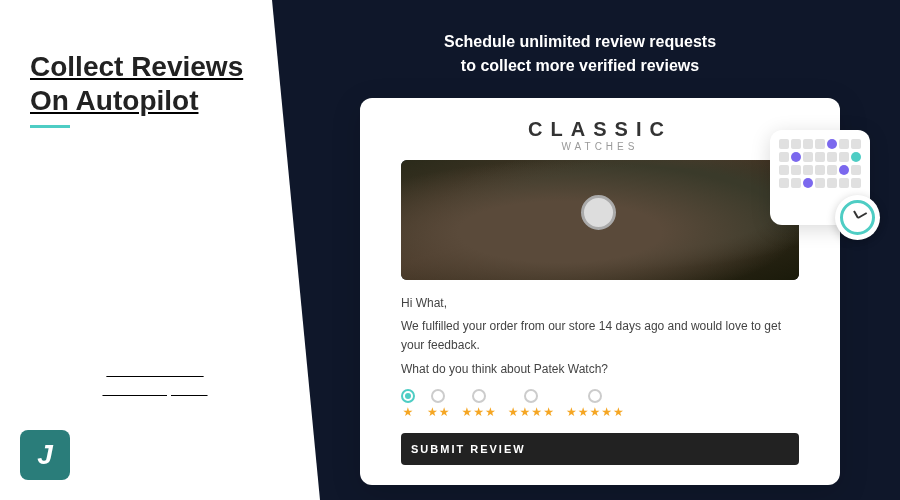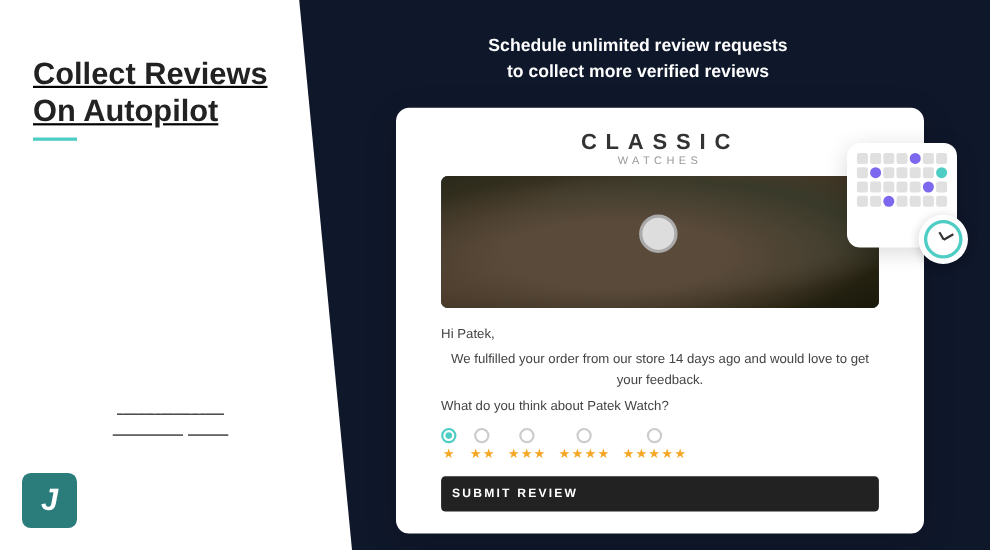--- a/index.html
+++ b/index.html
@@ -434,22 +434,22 @@
         <div class="brand-sub">WATCHES</div>
       </div>
 
       <div class="email-image">
         <div class="watch-img">
           <div class="watch-circle"></div>
         </div>
       </div>
 
       <div class="email-body">
-        <div>Hi Patek,</div>
-        <div style="margin-top:4px;text-align:center;">We fulfilled your order from our store 14 days ago and would love to get your feedback.</div>
+        <div>Hi What,</div>
+        <div style="margin-top:4px;">We fulfilled your order from our store 14 days ago and would love to get your feedback.</div>
         <div style="margin-top:4px;">
           <span>What do you think about </span><strong>Patek Watch?</strong>
         </div>
       </div>
 
       <div class="star-rating-row">
 
         <div class="star-group">
           <div class="radio-circle selected"></div>
           <div class="stars">

